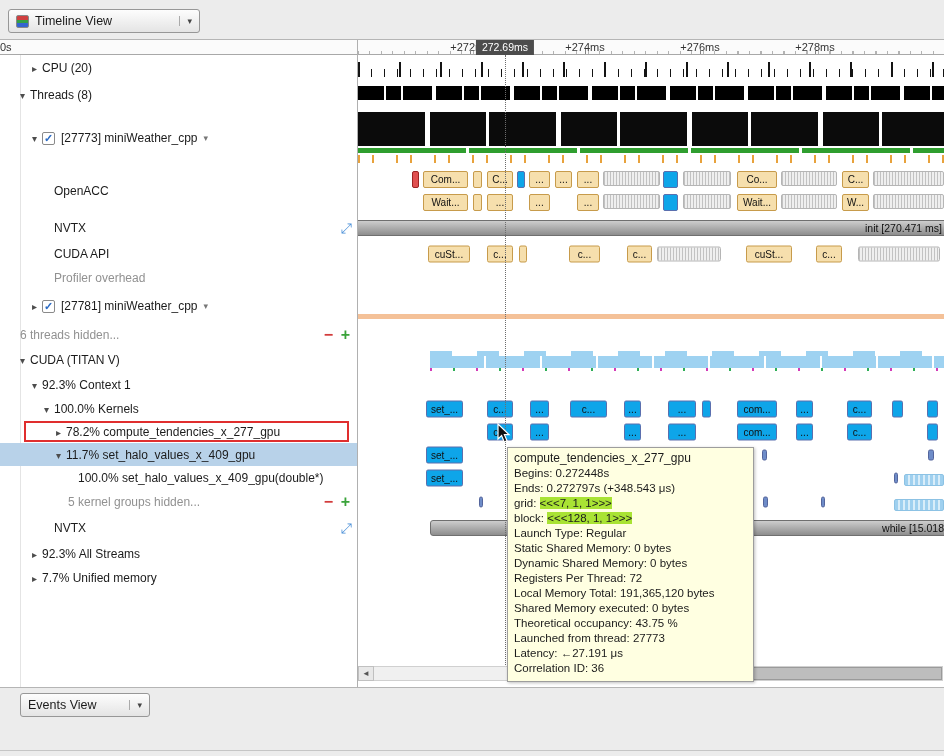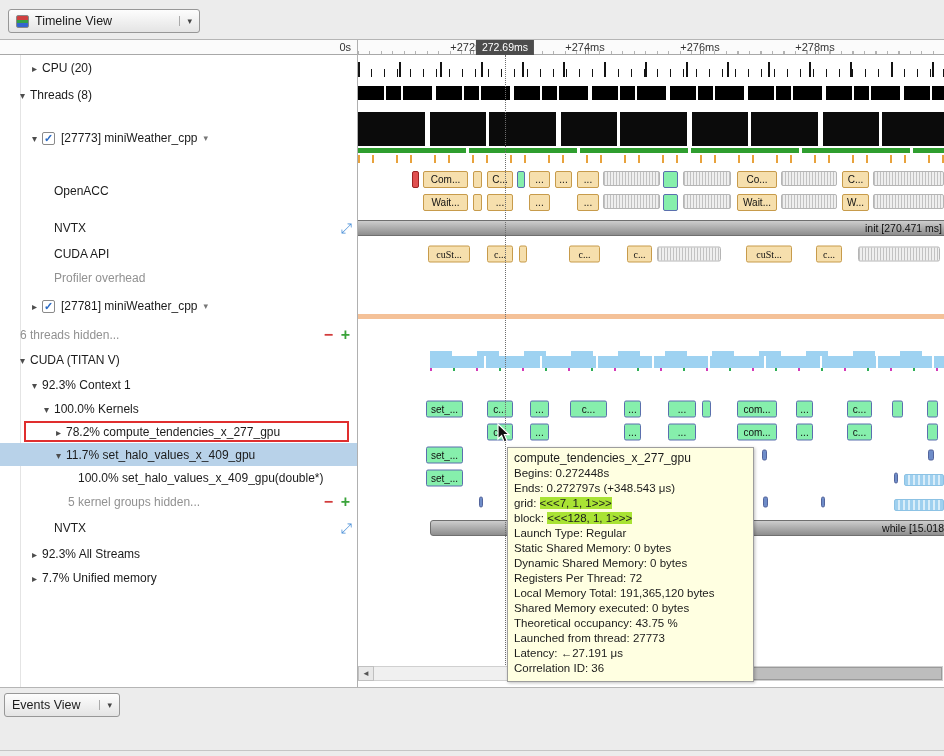--- a/index.html
+++ b/index.html
@@ -7,33 +7,33 @@
   body {
     width:944px; height:756px; position:relative; overflow:hidden;
     background:#ececec; font-family:"Liberation Sans", sans-serif; color:#1b1b1b;
   }
   .app { position:absolute; inset:0;padding-left:6px; }
 
   
   .topbar { position:absolute; left:0; top:0; width:944px; height:40px; background:#ececec; border-bottom:1px solid #b5b5b5; }
   .dropdown { position:absolute; height:24px; background:linear-gradient(#fdfdfd,#e4e4e4); border:1px solid #979797; border-radius:3px; display:flex; align-items:center; padding:0 7px; gap:6px; font-size:12.5px; cursor:default; }
   .view-dd { left:8px; top:9px; width:192px; }
-  .events-dd { left:4px; top:5px; width:116px; }
+  .events-dd { left:20px; top:5px; width:130px; }
   .view-icon { width:13px; height:13px; flex:none; border:1px solid #888; border-radius:2px;
     background:linear-gradient(#d04040 0 34%, #35a045 34% 67%, #3565d0 67%); }
   .dd-label { flex:1; white-space:nowrap; overflow:hidden; }
   .dd-caret { border-left:1px solid #aaa; padding-left:7px; font-size:9px; color:#444; }
 
   
   .mainframe { position:absolute; left:0; top:40px; width:944px; height:648px; background:#fff; border-bottom:1px solid #b5b5b5; }
   .divider { position:absolute; left:357px; top:0; bottom:0; width:1px; background:#b0b0b0; }
 
   
   .ruler { position:absolute; left:0; top:0; right:0; height:15px; background:#fbfbfb; border-bottom:1px solid #a8a8a8; }
-  .ruler-left { position:absolute; left:0; top:1px; width:351px; text-align:right; font-size:11px; color:#333; }
+  .ruler-left { position:absolute; left:0; top:1px; width:351px; text-align:left; font-size:11px; color:#333; }
   .ruler-ticks { position:absolute; left:358px; right:0; top:0; bottom:0; }
   .minor { position:absolute; left:0; right:0; bottom:0; height:3px; background:repeating-linear-gradient(90deg,#b3b3b3 0 1px,transparent 1px 11.5px); }
   .tick-label { position:absolute; top:1px; transform:translateX(-50%); font-size:11px; color:#333; white-space:nowrap; }
   .tick-line { position:absolute; bottom:0; width:1px; height:5px; background:#808080; }
   .cursor-badge { position:absolute; top:0; height:15px; transform:translateX(-50%); background:#4c4c4c; color:#fff; font-size:10.5px; line-height:15px; padding:0 6px; z-index:6; }
 
   
   .tree-panel { position:absolute; left:0; top:15px; width:357px; bottom:0; background:#fff; overflow:hidden; }
   .gutter-line { position:absolute; left:20px; top:0; bottom:0; width:1px; background:#e4e4e4; }
   .tree-rows { position:absolute; left:0; right:0; top:0; }
@@ -51,21 +51,21 @@
   .redbox { position:absolute; left:24px; right:8px; top:1px; bottom:1px; border:2px solid #e02e2e; pointer-events:none; }
 
   
   .timeline { position:absolute; left:358px; top:15px; right:0; bottom:0; background:#fff; overflow:hidden; }
   .timeline-rows { position:absolute; left:0; right:0; top:0; }
   .track-row { position:relative; overflow:hidden; }
   .cursor-line { position:absolute; left:147px; top:0; bottom:22px; width:0; border-left:1px dotted #6d6d6d; z-index:5; }
 
   .blk { position:absolute; top:50%; transform:translateY(-50%); height:17px; line-height:15px; font-size:10px; text-align:center; overflow:hidden; border-radius:2px; white-space:nowrap; color:#111; }
   .blk.tan  { background:#f6dfad; border:1px solid #c79b4b; }
-  .blk.blue { background:#86efac; border:1px solid #5b6fae; }
+  .blk.blue { background:#0ea5e9; border:1px solid #5b6fae; }
   .blk.red  { background:#e05050; border:1px solid #9c2424; }
   .blk.hatch{ background:repeating-linear-gradient(90deg,#c2c2c2 0 1px,#efefef 1px 3px); border:1px solid #b5b5b5; height:15px; }
   .blk.tiny { height:11px; background:#6e8cc8; border:1px solid #54659c; }
   .blk.lbhist { height:12px; top:auto; transform:none; bottom:3px; background:repeating-linear-gradient(90deg,#9fd0ef 0 3px,#d9edf9 3px 5px); border:1px solid #8cc2e4; }
   .blkrow { position:absolute; left:0; right:0; height:19px; }
   .blkrow.r1 { top:3px; } .blkrow.r2 { bottom:3px;margin-top:8px; }
   .blkrow .blk { top:1px; transform:none; }
 
   .range-bar { position:absolute; top:50%; transform:translateY(-50%); height:16px; background:linear-gradient(#cdcdcd,#8d8d8d); border:1px solid #6f6f6f; border-radius:3px; font-size:10.5px; color:#111; text-align:right; padding-right:5px; line-height:14px; overflow:hidden; white-space:nowrap; }
 
@@ -259,21 +259,21 @@
               <div class="blk hatch" style="left: 325px; width: 48px;"></div>
               <div class="blk tan" style="left: 379px; width: 40px;">Wait...</div>
               <div class="blk hatch" style="left: 423px; width: 56px;"></div>
               <div class="blk tan" style="left: 484px; width: 27px;">W...</div>
               <div class="blk hatch" style="left: 515px; width: 71px;"></div>
             </div>
           </div>
           <div class="track-row" style="height: 26px;">
             <div class="range-bar" style="left: -4px; width: 594px;">init [270.471 ms]</div>
           </div>
-          <div class="track-row" style="height: 26px; font-family: Liberation Serif, serif;">
+          <div class="track-row" style="height: 26px;">
             <div class="blk tan" style="left: 70px; width: 42px;">cuSt...</div>
             <div class="blk tan" style="left: 129px; width: 26px;">c...</div>
             <div class="blk tan" style="left: 161px; width: 8px;"></div>
             <div class="blk tan" style="left: 211px; width: 31px;">c...</div>
             <div class="blk tan" style="left: 269px; width: 25px;">c...</div>
             <div class="blk hatch" style="left: 299px; width: 64px;"></div>
             <div class="blk tan" style="left: 388px; width: 46px;">cuSt...</div>
             <div class="blk tan" style="left: 458px; width: 26px;">c...</div>
             <div class="blk hatch" style="left: 500px; width: 82px;"></div>
           </div>

